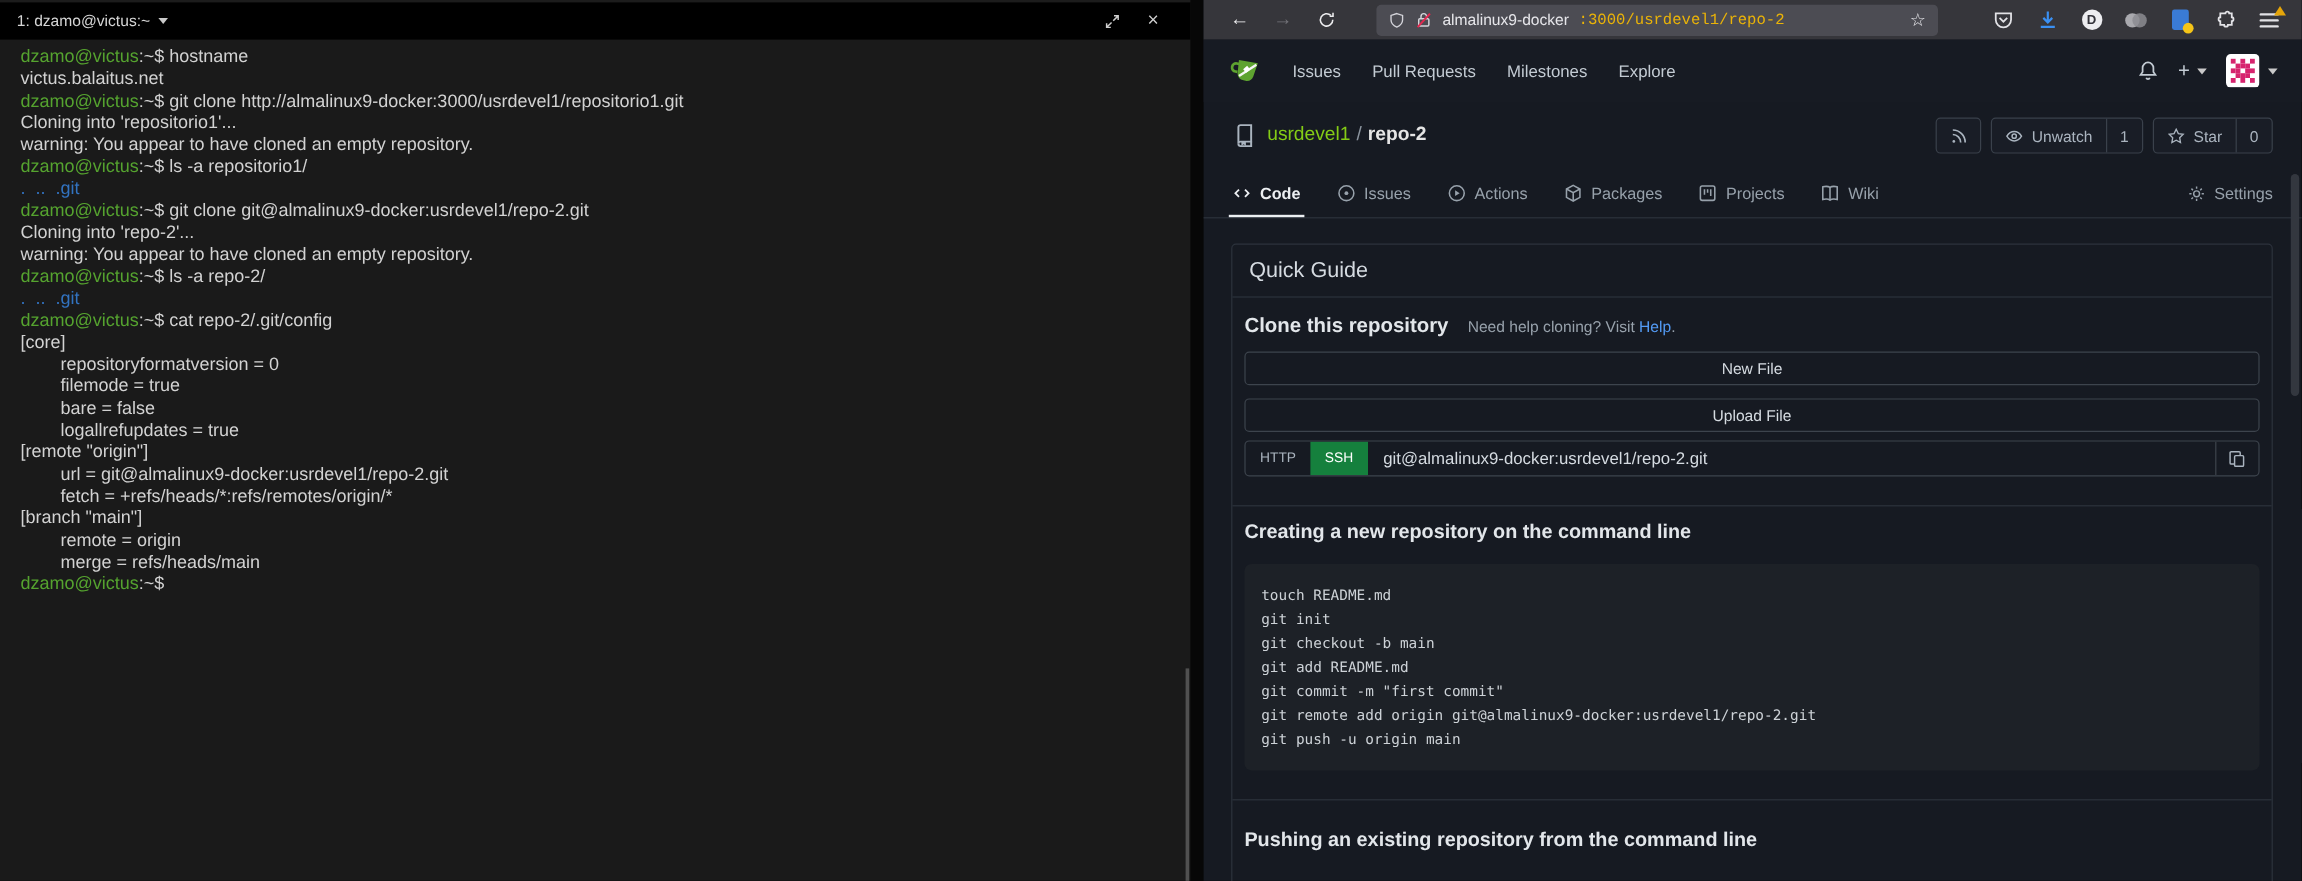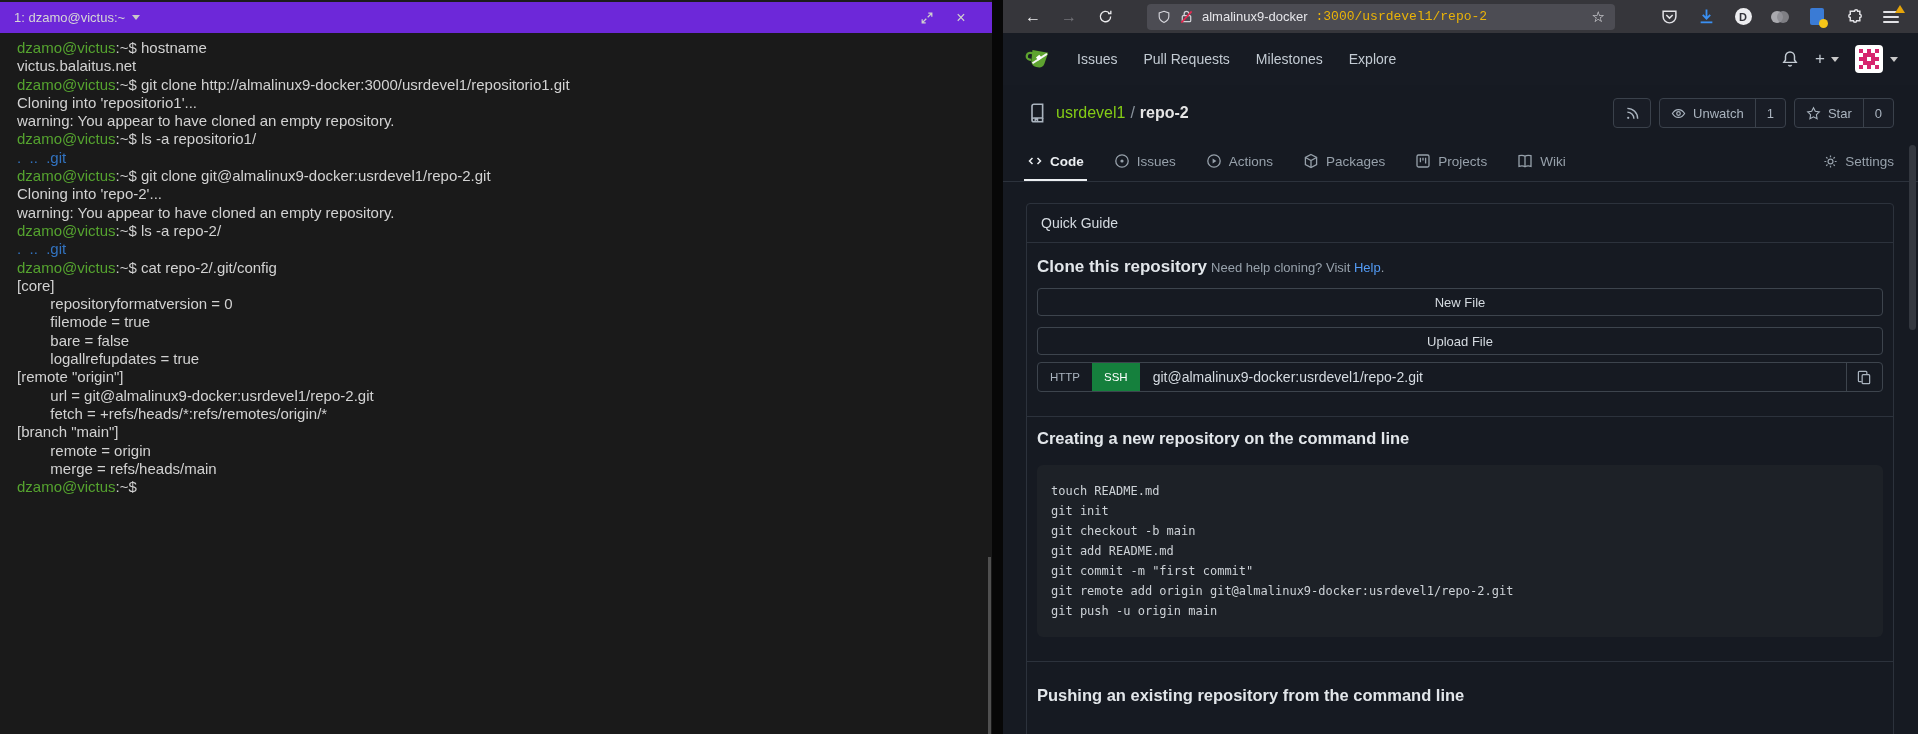--- a/index.html
+++ b/index.html
@@ -1,21 +1,21 @@
 <!DOCTYPE html>
 <html><head>
 <meta charset="utf-8">
 <style>
   * { margin:0; padding:0; box-sizing:border-box; }
   html,body { width:1918px; height:734px; overflow:hidden; background:#070707;
     font-family:"Liberation Sans","DejaVu Sans",sans-serif; }
 
   
   .terminal { position:absolute; left:0; top:0; width:992px; height:734px; background:#1a1a1a; }
-  .t-titlebar { height:33px; background:#6d28d9; border-top:2px solid #1c1c1c;
+  .t-titlebar { height:33px; background:#000000; border-top:2px solid #1c1c1c;
     display:flex; align-items:center; padding:0 14px; color:#d6d6d6; font-size:13px; }
   .t-title { margin-right:7px; }
   .caret { width:0; height:0; border-left:4px solid transparent; border-right:4px solid transparent;
     border-top:5px solid #c9c9c9; display:inline-block; }
   .t-sp { flex:1; }
   .t-winbtn { width:34px; height:26px; display:flex; align-items:center; justify-content:center;
     color:#cfcfcf; font-size:16px; }
   .t-winbtn svg { stroke:#cfcfcf; }
   .t-body { padding:6px 17px; font-family:Liberation Sans, sans-serif; font-size:15px;
     line-height:18.3px; color:#d2d2d2; white-space:pre; }
@@ -69,23 +69,23 @@
 
   .tabs { display:flex; align-items:center; padding:0 24px; height:41px; gap:30px;
     border-bottom:1px solid #2c323c; font-size:13.5px; color:#97a1ab; }
   .tab { display:flex; align-items:center; gap:7px; height:100%; position:relative; }
   .tab.active { color:#eceff2; font-weight:bold; }
   .tab.active::after { content:""; position:absolute; left:-3px; right:-3px; bottom:0; height:2px; background:#eceff2; }
   .tab-settings { margin-left:auto; display:flex; align-items:center; gap:7px; }
 
   .panel { position:absolute; left:23px; top:203px; width:868px; height:580px;
     border:1px solid #2c323c; border-radius:4px; color:#d5dbe1; }
-  .qg-head { padding:11px 14px; font-size:14px; border-bottom:1px solid #2c323c; }
+  .qg-head { padding:11px 14px; font-size:18px; border-bottom:1px solid #2c323c; }
   .sec { padding:14px 10px 24px; }
-  .clone-h { display:flex; align-items:baseline; gap:4px; }
+  .clone-h { display:flex; align-items:baseline; gap:16px; }
   .clone-h h2 { font-size:17px; font-weight:bold; color:#e2e6ea; }
   .clone-help { font-size:13px; color:#97a1ab; }
   .clone-help a { color:#539bf5; text-decoration:none; }
   .wide-btn { display:block; width:100%; margin-top:11px; height:28px; border:1px solid #3d444d;
     border-radius:4px; background:transparent; color:#d5dbe1; font-size:13px;
     font-family:inherit; }
   .clone-row { margin-top:7px; height:30px; border:1px solid #3d444d; border-radius:4px;
     display:flex; align-items:stretch; overflow:hidden; }
   .seg { display:flex; align-items:center; padding:0 12px; font-size:11.5px; color:#aab4bf; }
   .seg.ssh { background:#15803d; color:#fff; }

